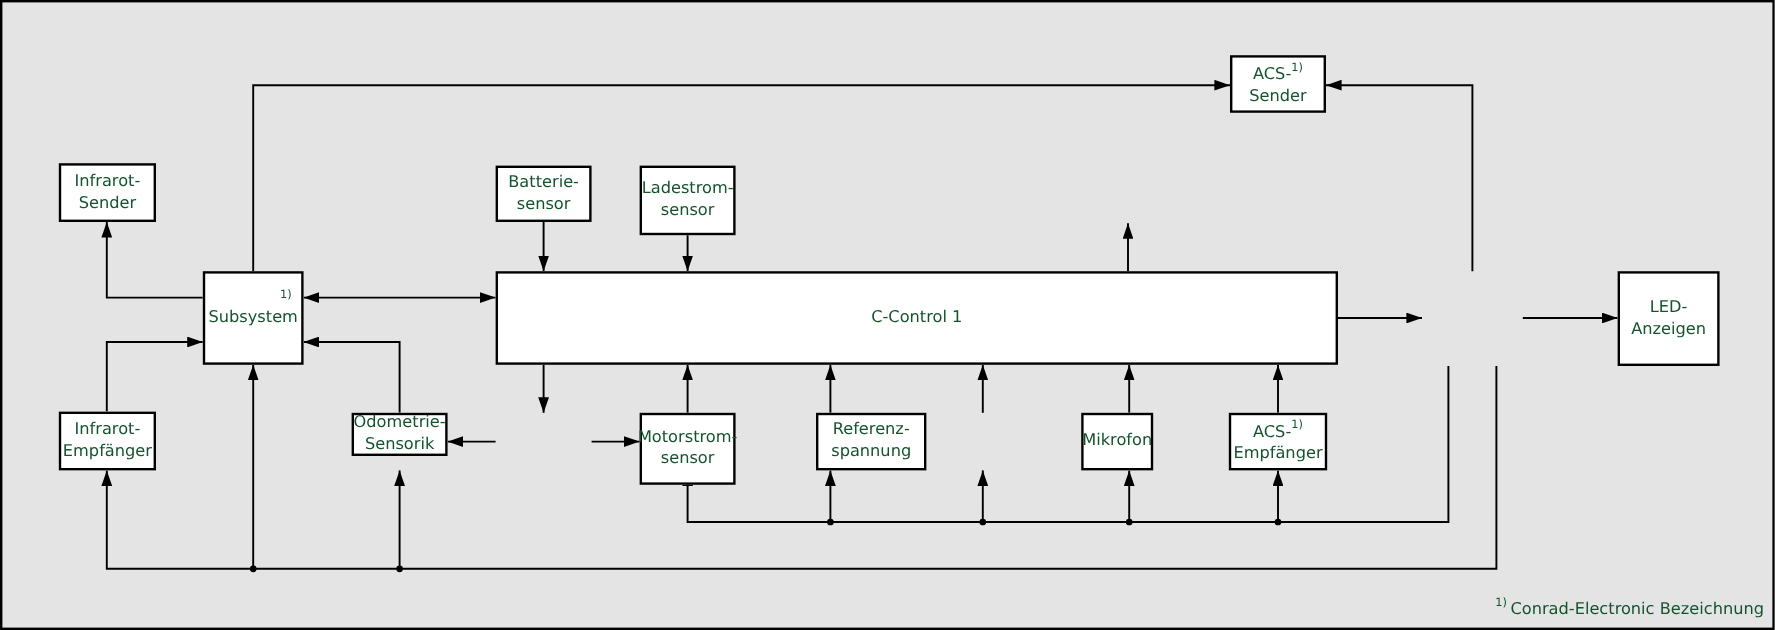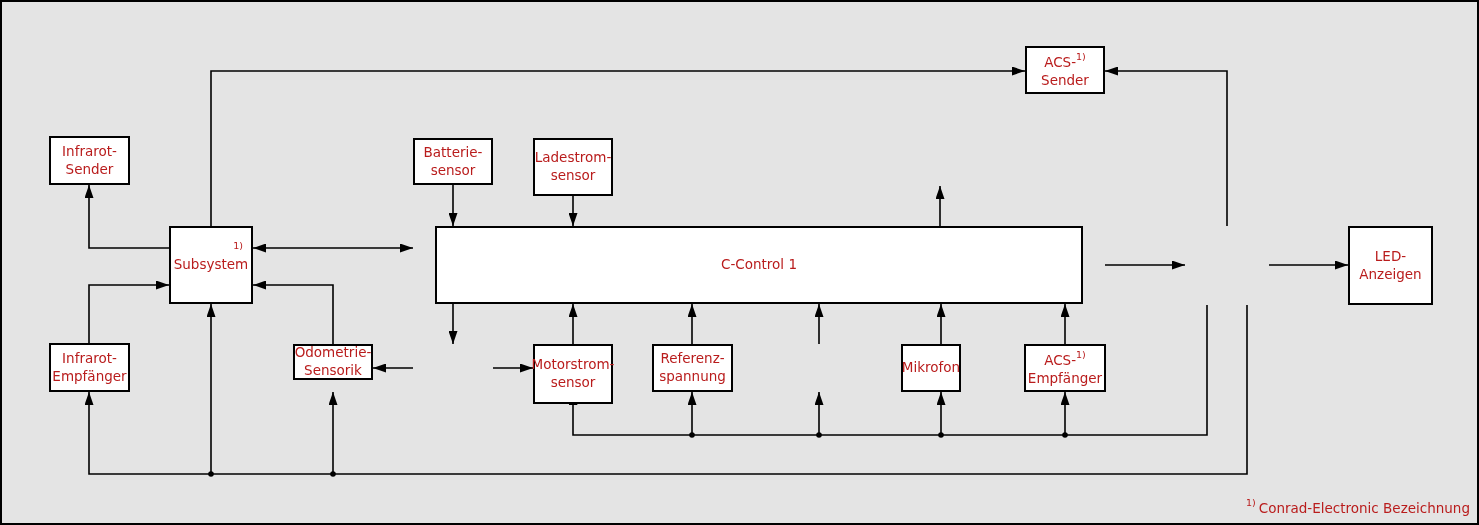--- a/index.html
+++ b/index.html
@@ -3,21 +3,21 @@
 <meta charset="utf-8">
 <style>
   html,body{margin:0;padding:0;background:#fff;}
   #stage{
     position:relative;
     width:1479px;height:525px;
     background:#e4e4e4;
     border:2px solid #000;
     box-sizing:border-box;
     font-family:"DejaVu Sans","Liberation Sans",sans-serif;
-    color:#b91c1c;
+    color:#14532d;
     overflow:hidden;
   }
   #wires{position:absolute;left:0;top:0;width:1479px;height:525px;}
   .box{
     position:absolute;
     background:#fff;
     border:2px solid #000;
     box-sizing:border-box;
     display:flex;flex-direction:column;
     align-items:center;justify-content:center;
@@ -124,21 +124,21 @@
     <span>Ladestrom-</span>
     <span>sensor</span>
   </div>
 
 
   <div class="box" style="left:167px;top:224px;width:84px;height:78px">
     <span class="sup-corner">1)</span>
     <span>Subsystem</span>
   </div>
 
-  <div class="box" style="left:433px;top:224px;width:648px;height:78px">
+  <div class="box" style="left:411px;top:224px;width:702px;height:78px">
     <span>C-Control 1</span>
   </div>
 
 
   <div class="box" style="left:1346px;top:224px;width:85px;height:79px">
     <span>LED-</span>
     <span>Anzeigen</span>
   </div>
 
   <div class="box" style="left:47px;top:341px;width:81px;height:49px">
@@ -150,21 +150,21 @@
     <span>Odometrie-</span>
     <span>Sensorik</span>
   </div>
 
 
   <div class="box" style="left:531px;top:342px;width:80px;height:60px">
     <span>Motorstrom-</span>
     <span>sensor</span>
   </div>
 
-  <div class="box" style="left:650px;top:342px;width:81px;height:48px">
+  <div class="box" style="left:678px;top:342px;width:92px;height:48px">
     <span>Referenz-</span>
     <span>spannung</span>
   </div>
 
 
   <div class="box" style="left:899px;top:342px;width:60px;height:48px">
     <span>Mikrofon</span>
   </div>
 
   <div class="box" style="left:1022px;top:342px;width:82px;height:48px">

